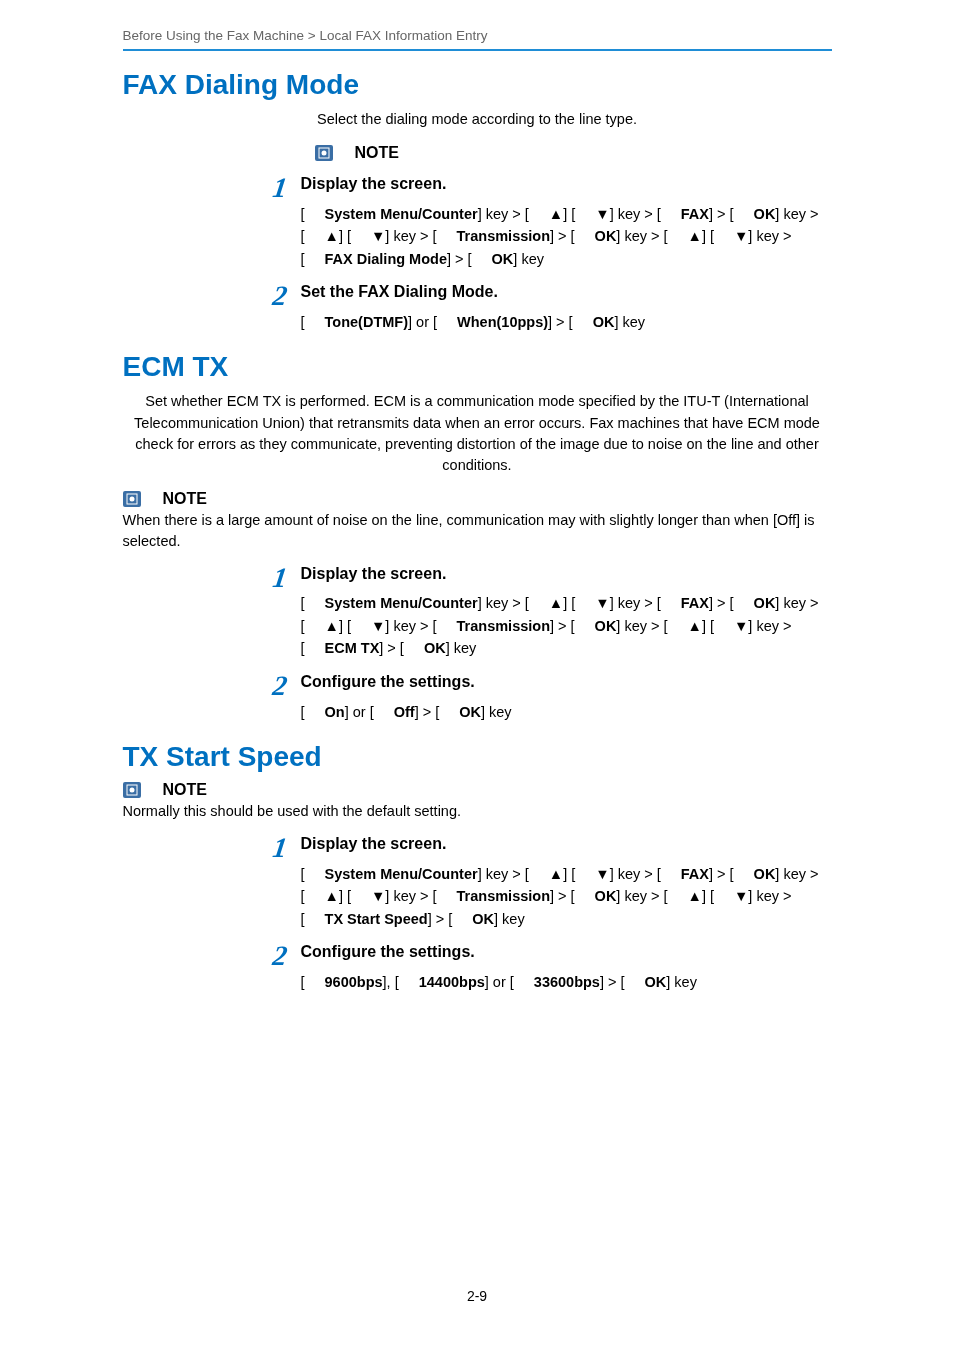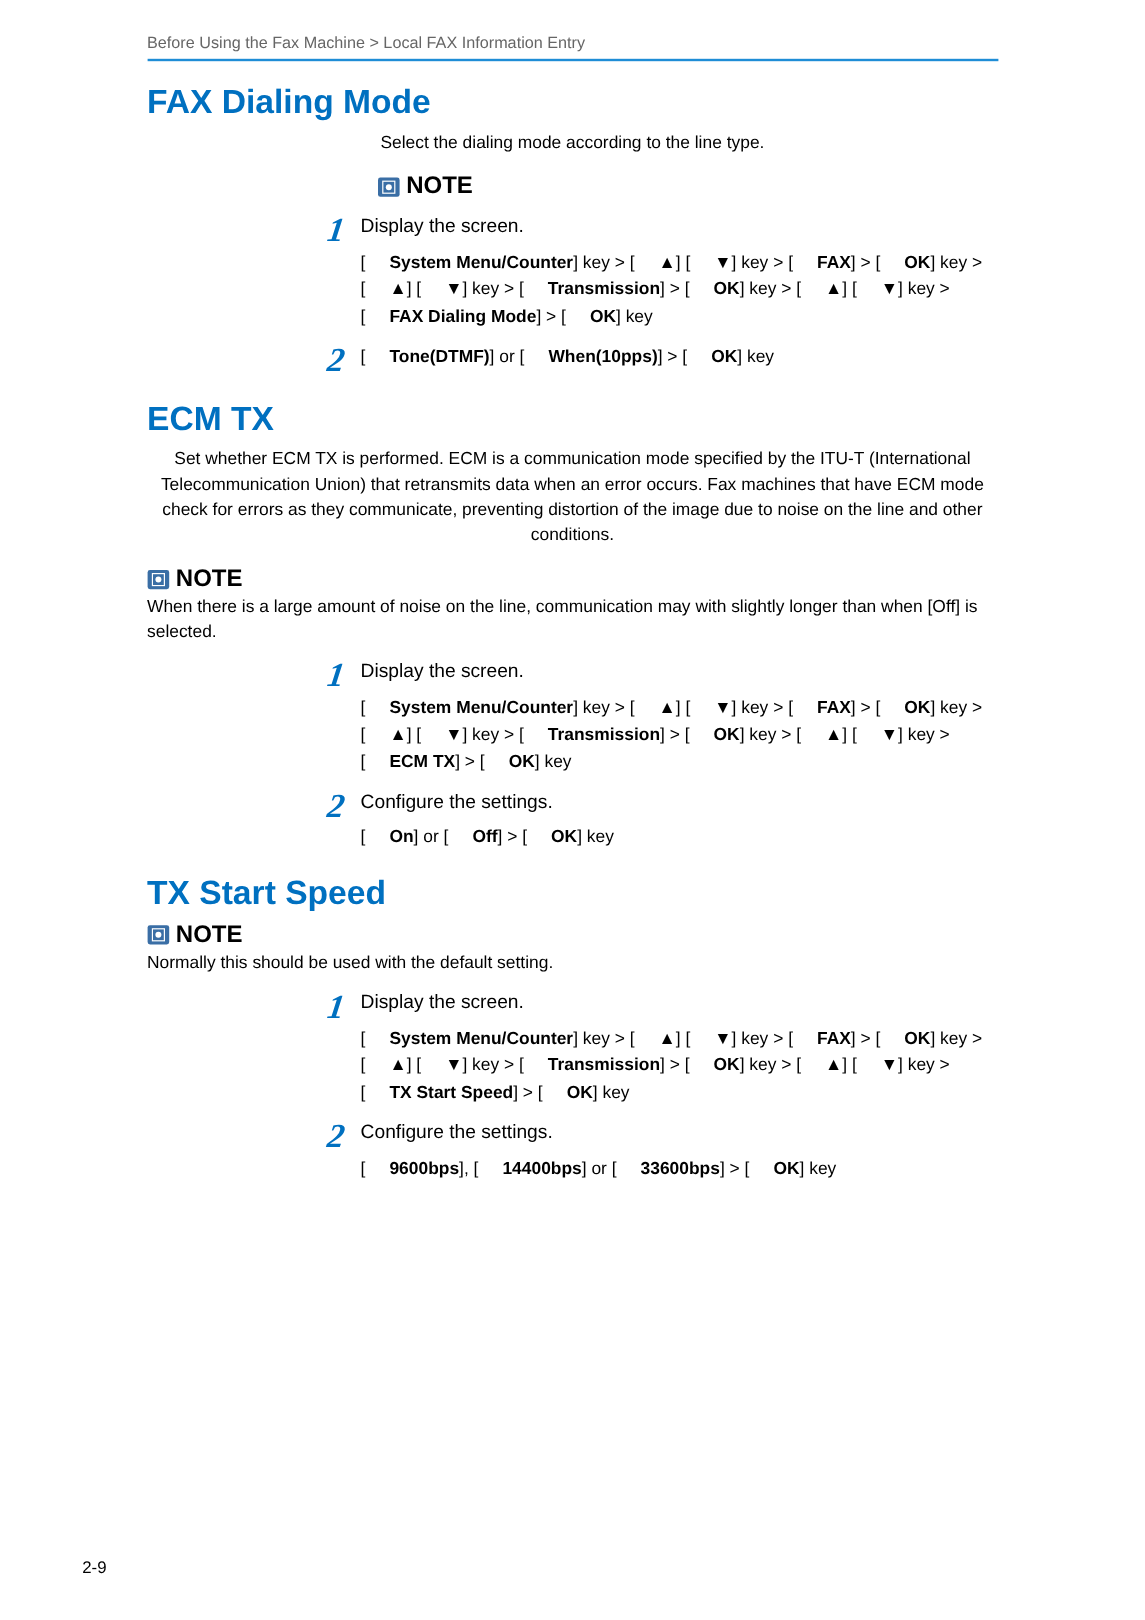--- a/index.html
+++ b/index.html
@@ -41,23 +41,23 @@
   }
   .note-block {
     margin: 8px 0 10px 0;
   }
   .note-block.indented {
     margin-left: 192px;
   }
   .note-head {
     display: flex;
     align-items: center;
-    gap: 6px;
-    font-weight: bold;
-    font-size: 20px;
+    gap: 22px;
+    font-weight: bold;
+    font-size: 16px;
     margin-bottom: 2px;
   }
   .note-icon {
     width: 18px;
     height: 16px;
     background: #3a6ea5;
     border-radius: 2px;
     display: inline-flex;
     align-items: center;
     justify-content: center;
@@ -85,35 +85,35 @@
     font-size: 28px;
     color: #0070c0;
     line-height: 1;
     font-family: Georgia, 'Times New Roman', serif;
     transform: skewX(-8deg);
   }
   .step-body {
     flex: 1;
   }
   .step-title {
-    font-weight: normal;
+    font-weight: bold;
     font-size: 16px;
     margin-bottom: 8px;
     line-height: 1.3;
   }
   .step-text {
     font-size: 14.5px;
     line-height: 1.55;
   }
   .step-text b { font-weight: bold; padding-left: 20px; }
   .pagenum {
     position: absolute;
     left: 0; right: 0;
-    bottom: 36px;
-    text-align: left;
+    bottom: 46px;
+    text-align: center;
     font-size: 14px;
   }
 </style>
 </head>
 <body>
 
 <div class="page">
 
   <div class="breadcrumb">Before Using the Fax Machine &gt; Local FAX Information Entry</div>
   <div class="rule"></div>
@@ -140,20 +140,21 @@
           <div class="step-body">
             <div class="step-title">Display the screen.</div>
             <div class="step-text">[<b>System Menu/Counter</b>] key &gt; [<b>▲</b>] [<b>▼</b>] key &gt; [<b>FAX</b>] &gt; [<b>OK</b>] key &gt; [<b>▲</b>] [<b>▼</b>] key &gt; [<b>Transmission</b>] &gt; [<b>OK</b>] key &gt; [<b>▲</b>] [<b>▼</b>] key &gt; [<b>FAX Dialing Mode</b>] &gt; [<b>OK</b>] key</div>
           </div>
         </div>
         <div class="step-row">
           <div class="step-num-col">
             <span class="step-num">2</span>
           </div>
           <div class="step-body">
+            <div class="step-title">Set the FAX Dialing Mode.</div>
             <div class="step-text">[<b>Tone(DTMF)</b>] or [<b>When(10pps)</b>] &gt; [<b>OK</b>] key</div>
           </div>
         </div>
       </div>
       <div>
         <div class="h-title">ECM TX</div>
         <div class="intro">Set whether ECM TX is performed. ECM is a communication mode specified by the ITU-T (International Telecommunication Union) that retransmits data when an error occurs. Fax machines that have ECM mode check for errors as they communicate, preventing distortion of the image due to noise on the line and other conditions.</div>
         <div class="note-block">
           <div class="note-head">
             <span class="note-icon">

